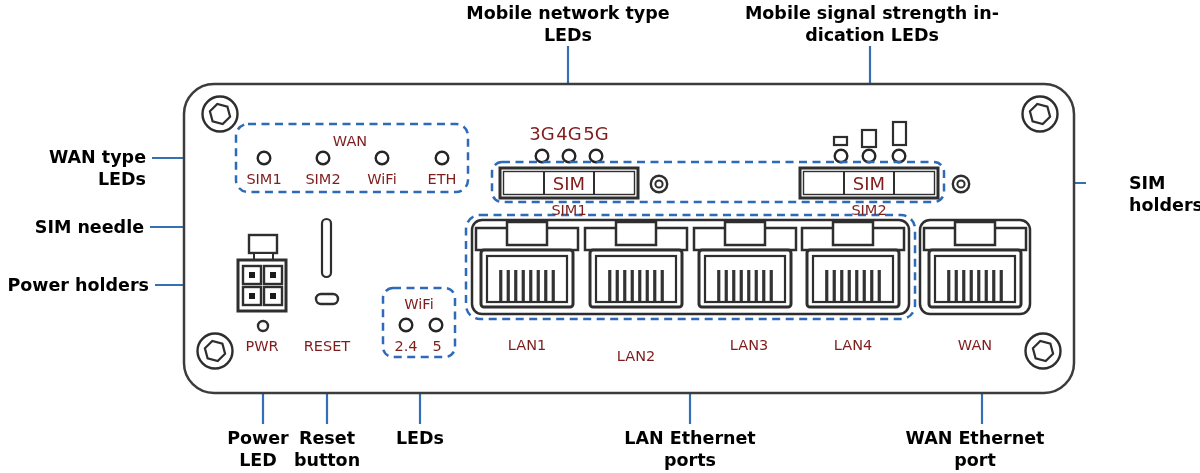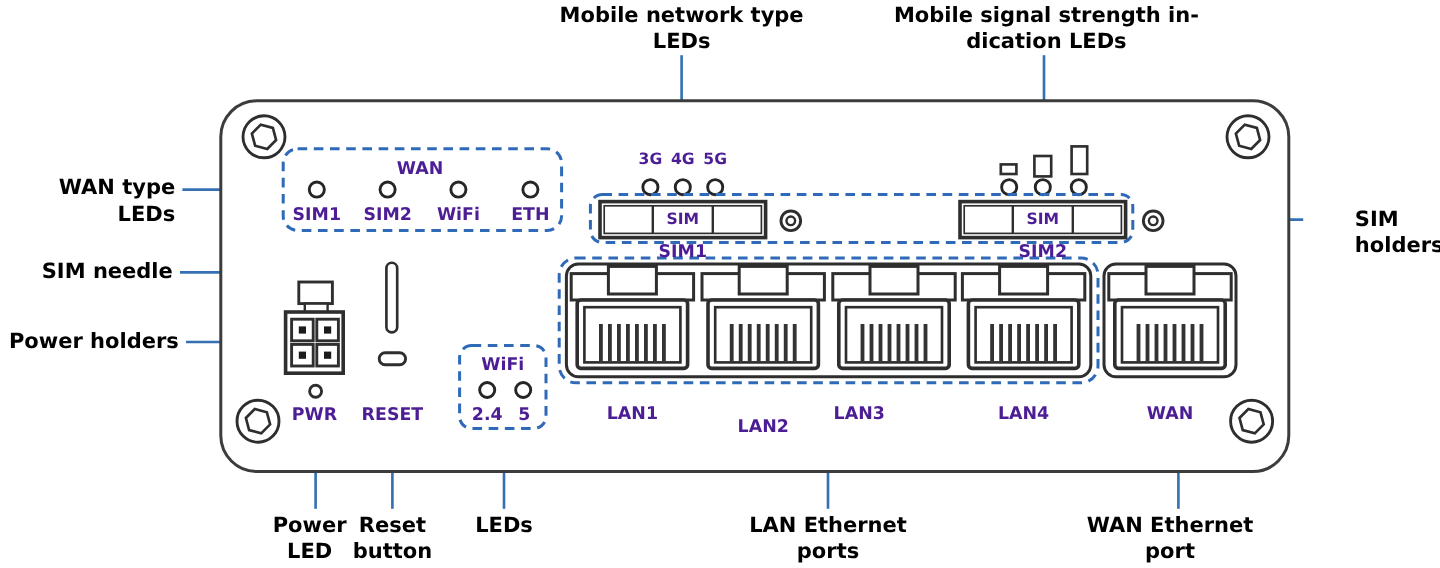--- a/index.html
+++ b/index.html
@@ -3,23 +3,23 @@
 <meta charset="utf-8">
 <style>
   html,body{margin:0;padding:0;background:#fff;}
   .stage{position:relative;width:1200px;height:473px;background:#fff;overflow:hidden;
          font-family:"DejaVu Sans","Liberation Sans",sans-serif;}
   .stage svg{position:absolute;left:0;top:0;}
   .callout{position:absolute;color:#000000;font-weight:700;font-size:17.5px;line-height:22px;}
   .callout.center{text-align:center;}
   .callout.right{text-align:right;}
   .callout.left{text-align:left;}
-  .devlabel{position:absolute;color:#4c1d95;font-weight:bold;font-size:14.5px;line-height:14px;
+  .devlabel{position:absolute;color:#7f1d1d;font-weight:normal;font-size:14.5px;line-height:14px;
             transform:translate(-50%,-50%);white-space:nowrap;}
-  .devlabel.sm{font-size:13px;}
+  .devlabel.sm{font-size:18px;}
 </style>
 </head>
 <body>
 
 <div class="stage">
 
   <svg width="1200" height="473" viewBox="0 0 1200 473">
     <defs>
       <g id="screw">
         <circle r="17.5" fill="#fff" stroke="#2e2e2e" stroke-width="2.4"></circle>
@@ -153,21 +153,21 @@
 
   <div class="devlabel" style="left:262px;top:346px;">PWR</div>
   <div class="devlabel" style="left:327px;top:346px;">RESET</div>
 
   <div class="devlabel" style="left:419px;top:304px;">WiFi</div>
   <div class="devlabel" style="left:406px;top:346px;">2.4</div>
   <div class="devlabel" style="left:437px;top:346px;">5</div>
 
   <div class="devlabel" style="left:527px;top:345px;">LAN1</div>
   <div class="devlabel" style="left:636px;top:345px;margin-top:11px;">LAN2</div>
-  <div class="devlabel" style="left:716px;top:345px;">LAN3</div>
+  <div class="devlabel" style="left:749px;top:345px;">LAN3</div>
   <div class="devlabel" style="left:853px;top:345px;">LAN4</div>
   <div class="devlabel" style="left:975px;top:345px;">WAN</div>
 
   <div class="callout center" style="left:450px;top:2px;width:236px;">
     <div>Mobile network type</div>
     <div>LEDs</div>
   </div>
   <div class="callout right" style="left:0px;top:146px;width:146px;">
     <div>WAN type LEDs</div>
   </div>

